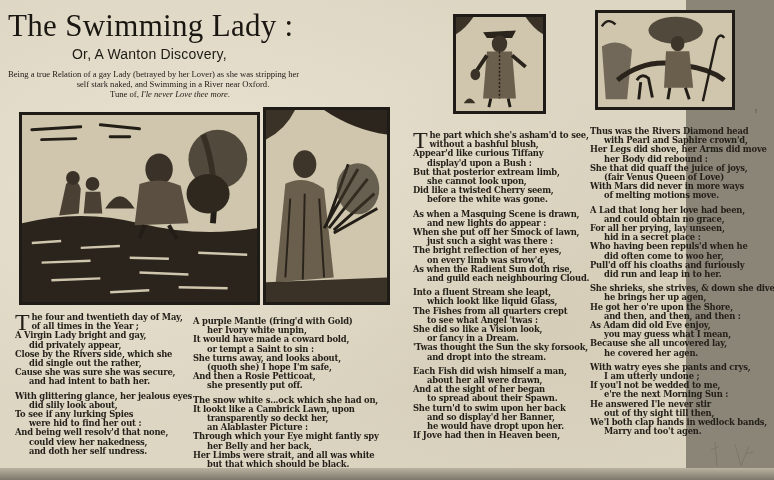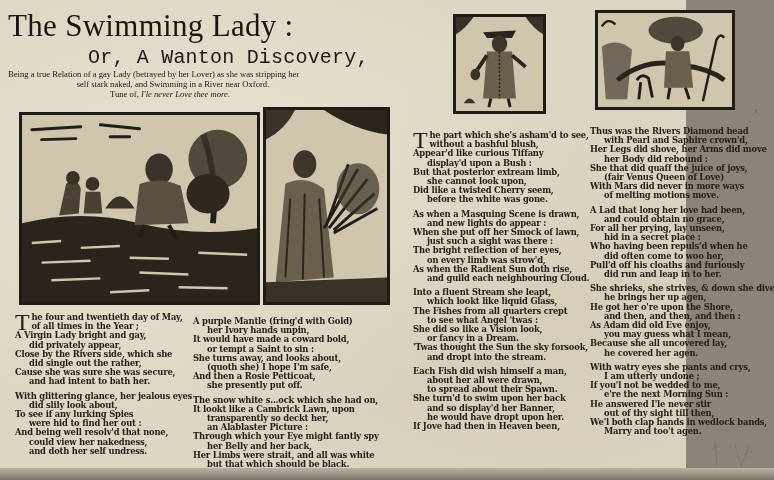--- a/index.html
+++ b/index.html
@@ -15,22 +15,22 @@
     .bottom-strip {
       position: absolute; left: 0; top: 468px; width: 774px; height: 12px;
       background: linear-gradient(#b9b2a0, #7d786c);
     }
     .title {
       position: absolute; left: 8px; top: 10px;
       font-family: "Liberation Serif", "DejaVu Serif", serif;
       font-size: 31px; letter-spacing: 0.3px; color: #1a1712; line-height: 1;
     }
     .subtitle {
-      position: absolute; left: 88px; top: 46px;
-      font-family: Liberation Mono, monospace; font-size: 20px; letter-spacing: 0.2px;
+      position: absolute; left: 72px; top: 46px;
+      font-family: Liberation Sans, sans-serif; font-size: 14px; letter-spacing: 0.2px;
     }
     .desc {
       position: absolute; left: 8px; top: 69px; width: 330px;
       font-family: "Liberation Serif", serif; font-size: 8.6px; line-height: 10px;
       text-align: center;
     }
     .desc .l1 { display: block; text-align: left; white-space: nowrap; }
     .desc .l2 { display: block; }
     .tune {
       position: absolute; left: 110px; top: 89px;
@@ -177,21 +177,21 @@
       <span class="ln ind">were hid to find her out :</span>
       <span class="ln">And being well resolv'd that none,</span>
       <span class="ln ind">could view her nakedness,</span>
       <span class="ln ind">and doth her self undress.</span>
     </div>
   </div>
 
   <div class="col" style="left:193px;top:317px;">
     <div class="stanza">
       <span class="ln">A purple Mantle (fring'd with Gold)</span>
-      <span class="ln ind">her Ivory hands unpin,</span>
+      <span class="ln ind">her Ivory white unpin,</span>
       <span class="ln">It would have made a coward bold,</span>
       <span class="ln ind">or tempt a Saint to sin :</span>
       <span class="ln">She turns away, and looks about,</span>
       <span class="ln ind">(quoth she) I hope I'm safe,</span>
       <span class="ln">And then a Rosie Petticoat,</span>
       <span class="ln ind">she presently put off.</span>
     </div>
     <div class="stanza">
       <span class="ln">The snow white s...ock which she had on,</span>
       <span class="ln">It lookt like a Cambrick Lawn, upon</span>
@@ -232,20 +232,21 @@
       <span class="ln">The Fishes from all quarters crept</span>
       <span class="ln ind">to see what Angel 'twas :</span>
       <span class="ln">She did so like a Vision look,</span>
       <span class="ln ind">or fancy in a Dream.</span>
       <span class="ln">'Twas thought the Sun the sky forsook,</span>
       <span class="ln ind">and dropt into the stream.</span>
     </div>
     <div class="stanza">
       <span class="ln">Each Fish did wish himself a man,</span>
       <span class="ln ind">about her all were drawn,</span>
+      <span class="ln">And at the sight of her began</span>
       <span class="ln ind">to spread about their Spawn.</span>
       <span class="ln">She turn'd to swim upon her back</span>
       <span class="ln ind">and so display'd her Banner,</span>
       <span class="ln ind">he would have dropt upon her.</span>
       <span class="ln">If Jove had then in Heaven been,</span>
     </div>
   </div>
 
   <div class="col" style="left:590px;top:127px;">
     <div class="stanza">

